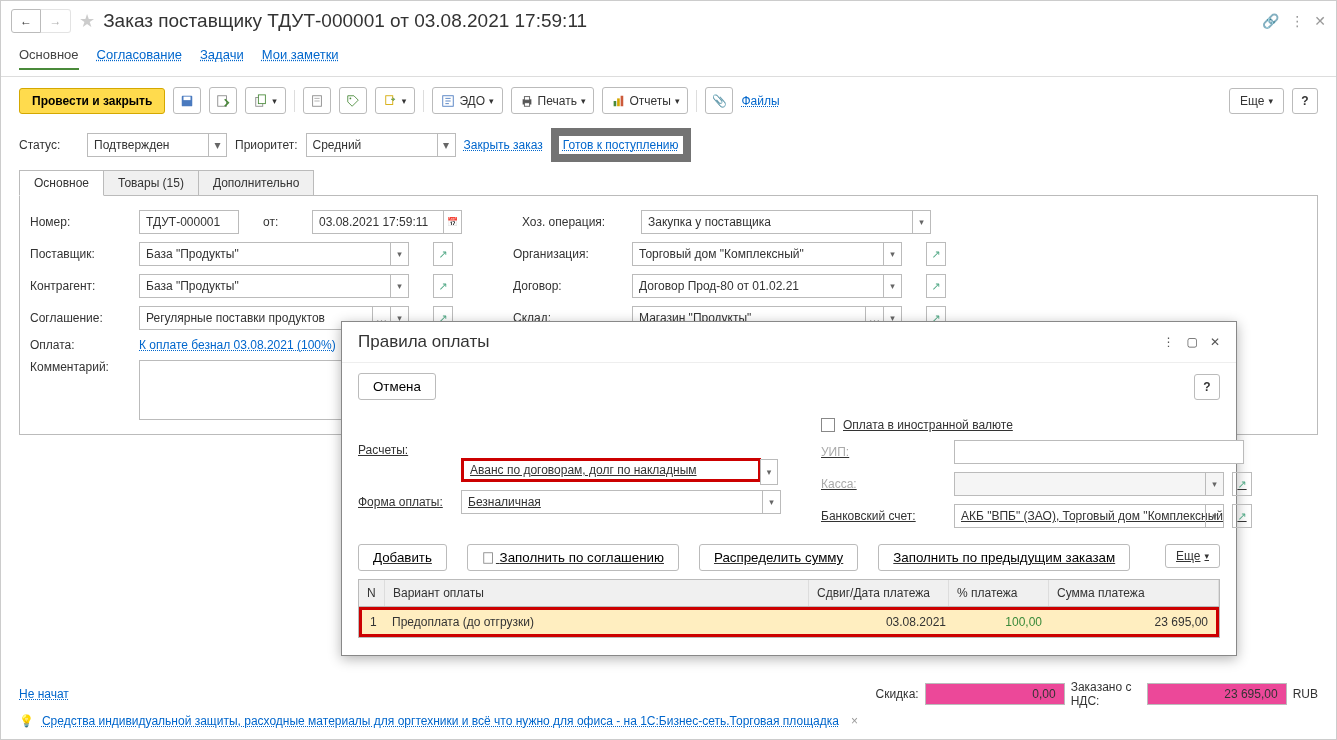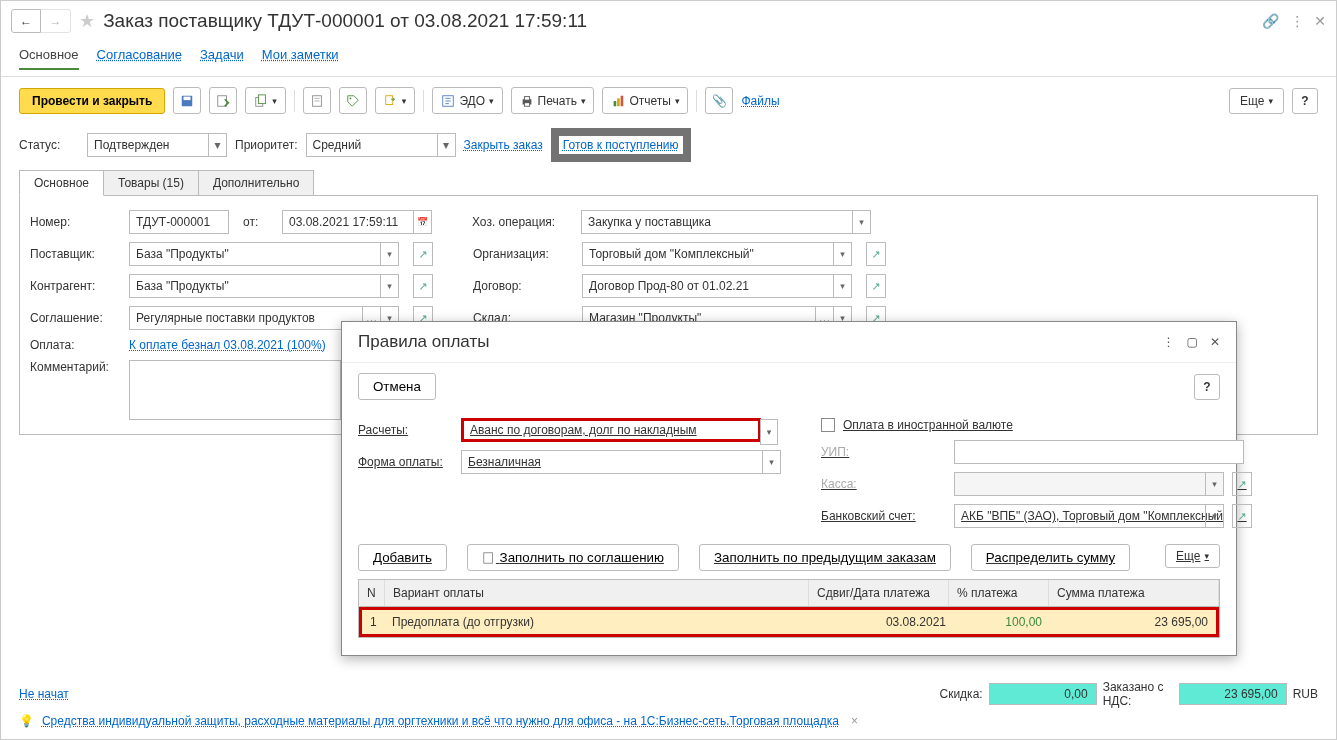--- a/index.html
+++ b/index.html
@@ -28,51 +28,51 @@
 .sel { border: 1px solid #bbb; height: 24px; display: flex; align-items: center; padding: 0 6px; background: #fff; position: relative; }
 .sel-drop { position: absolute; right: 0; top: 0; width: 18px; height: 100%; border-left: 1px solid #bbb; display: flex; align-items: center; justify-content: center; color: #666; }
 .btn-more { margin-left: auto; }
 .more-btn { border: 1px solid #bbb; background: #fff; padding: 4px 10px; border-radius: 3px; cursor: pointer; display: flex; align-items: center; gap: 4px; }
 .q-btn { width: 26px; height: 26px; border: 1px solid #bbb; background: #fff; border-radius: 3px; display: flex; align-items: center; justify-content: center; cursor: pointer; font-weight: bold; }
 .content-tabs { display: flex; padding: 0 18px; margin-top: 4px; }
 .c-tab { padding: 5px 14px; border: 1px solid #bbb; background: #f0f0f0; font-size: 12px; cursor: pointer; }
 .c-tab.active { background: #fff; border-bottom: 1px solid #fff; }
 .c-tab + .c-tab { border-left: none; }
 .c-content { border: 1px solid #bbb; margin: -1px 18px 0 18px; padding: 10px 0; }
-.grid-row { display: flex; padding: 4px 10px; gap: 14px; align-items: center; }
+.grid-row { display: flex; padding: 4px 10px; gap: 24px; align-items: center; }
 .field-lbl { width: 85px; font-size: 12px; }
 .field-lbl.w55 { width: 25px; }
 .inp { border: 1px solid #bbb; height: 24px; padding: 0 6px; background: #fff; display: flex; align-items: center; position: relative; }
 .inp-drop { position: absolute; right: 0; top: 0; width: 18px; height: 100%; border-left: 1px solid #bbb; display: flex; align-items: center; justify-content: center; color: #666; cursor: pointer; font-size: 9px; }
 .inp-dots { position: absolute; right: 18px; top: 0; width: 18px; height: 100%; border-left: 1px solid #bbb; display: flex; align-items: center; justify-content: center; color: #666; cursor: pointer; }
 .inp-go { width: 20px; height: 24px; border: 1px solid #bbb; display: flex; align-items: center; justify-content: center; color: #5a8; cursor: pointer; font-size: 11px; }
 .textarea { border: 1px solid #bbb; flex: 1; height: 60px; }
 .popup { position: absolute; top: 320px; left: 340px; width: 896px; height: 335px; background: #fff; border: 1px solid #888; box-shadow: 0 3px 12px rgba(0,0,0,0.3); }
 .popup-hdr { display: flex; align-items: center; padding: 10px 16px; border-bottom: 1px solid #eee; text-align: center; }
 .popup-title { font-size: 17px; font-weight: normal; }
 .popup-ctrl { margin-left: auto; display: flex; gap: 12px; color: #555; }
 .popup-btns { display: flex; gap: 8px; padding: 10px 16px; align-items: center; }
 .btn-plain { border: 1px solid #bbb; background: #fff; padding: 5px 14px; border-radius: 3px; cursor: pointer; }
 .popup-form { padding: 4px 16px; display: flex; gap: 40px; }
 .pf-col { flex: 1; }
 .pf-row { display: flex; align-items: center; padding: 4px 0; gap: 8px; text-decoration: underline; }
 .pf-lbl { width: 95px; font-size: 12px; }
 .pf-lbl.w125 { width: 125px; }
-.red-box { border: 3px solid #cc0000; }
+.red-box { border: 3px solid #cc0000; margin-top: 40px; }
 .popup-tbl-bar { display: flex; gap: 20px; padding: 8px 16px; text-decoration: underline; }
 .popup-table { margin: 0 16px; border: 1px solid #bbb; }
 .tbl-hdr { display: flex; background: #f0f0f0; border-bottom: 1px solid #bbb; }
 .th { padding: 6px 8px; border-right: 1px solid #ddd; font-size: 12px; }
 .tbl-row { display: flex; background: #ffeec0; border: 3px solid #cc0000; }
 .td { padding: 5px 8px; font-size: 12px; }
 .td.green { color: #3a8a3a; }
 .td.r { text-align: right; }
 .footer { position: absolute; bottom: 0; left: 0; right: 0; padding: 8px 18px; }
 .ft-row { display: flex; align-items: center; padding: 3px 0; gap: 8px; }
-.num-box { border: 1px solid #bbb; padding: 3px 8px; width: 108px; text-align: right; background: #5eead4; }
+.num-box { border: 1px solid #bbb; padding: 3px 8px; width: 140px; text-align: right; background: #ec4899; }
 .idea-icon { color: #f0c040; }
 svg.ico { width: 14px; height: 14px; }
 .chk { width: 14px; height: 14px; border: 1px solid #888; background: #fff; }
 .highlight-ready { border: 8px solid #737373; padding: 2px 4px; display: inline-block; }
 </style>
 </head>
 <body>
 
 <div class="container">
 
@@ -336,22 +336,22 @@
             </div>
           <div class="inp-go">↗</div>
         </div>
       </div>
     </div>
     <div class="popup-tbl-bar">
       <button class="btn-plain">Добавить</button>
       <button class="btn-plain"><svg class="ico" viewBox="0 0 16 16" style="vertical-align:middle">
             <rect x="2" y="2" width="10" height="12" fill="#fff" stroke="#888"></rect>
           </svg> <span>Заполнить по соглашению</span></button>
+      <button class="btn-plain">Распределить сумму</button>
       <button class="btn-plain">Заполнить по предыдущим заказам</button>
-      <button class="btn-plain">Распределить сумму</button>
       <div class="btn-more">
           <div class="more-btn">
             <span>Еще</span>
             <span style="font-size:9px">▾</span>
           </div>
         </div>
     </div>
     <div class="popup-table">
       <div class="tbl-hdr">
         <div class="th" style="width:26px">N</div>

